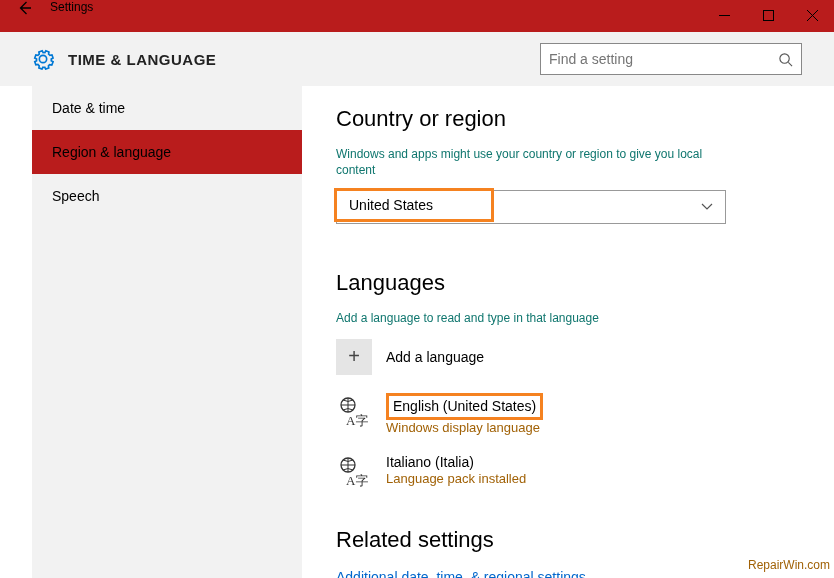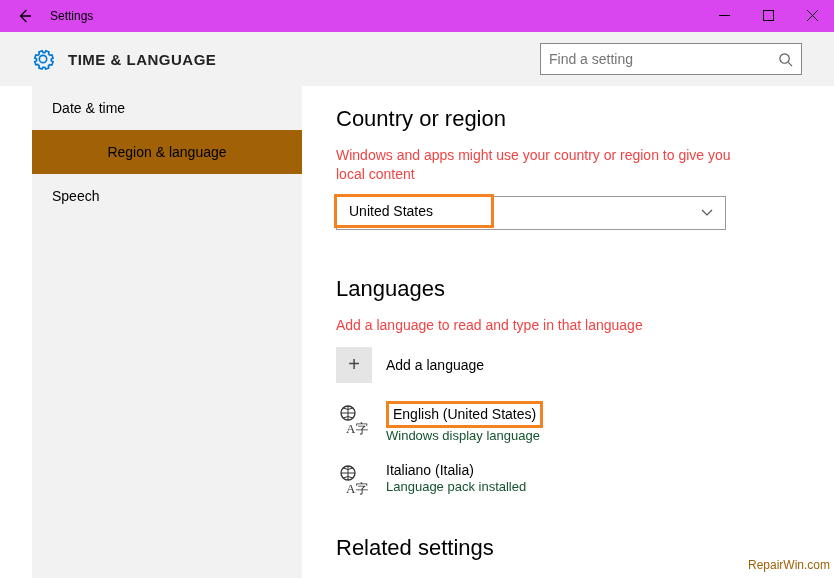--- a/index.html
+++ b/index.html
@@ -8,23 +8,23 @@
       font-size: 14px;
       color: #000;
       background: #fff;
       width: 834px;
       height: 578px;
       overflow: hidden;
       position: relative;
     }
     .titlebar {
       height: 32px;
-      background: #d946ef;
-      display: flex;
-      align-items: center;
+      background: #b91c1c;
+      display: flex;
+      align-items: flex-start;
       padding-left: 10px;
       position: relative;
     }
     .titlebar .back {
       width: 28px;
       display: flex;
       align-items: center;
       justify-content: center;
       cursor: pointer;
     }
@@ -88,38 +88,37 @@
     .sidebar {
       width: 270px;
       background: #f2f2f2;
     }
     .sidebar-item {
       padding: 14px 20px;
       font-size: 14px;
       cursor: pointer;
     }
     .sidebar-item.active {
-      background: #a16207;
+      background: #b91c1c;
       color: #000;
-      text-align: center;
     }
     .content {
       flex: 1;
       padding: 10px 30px 10px 34px;
       overflow-y: auto;
     }
     .section-title {
       font-size: 22px;
       font-weight: 400;
       margin-top: 10px;
       margin-bottom: 14px;
     }
     .desc {
-      font-size: 14px;
-      color: #ef4444;
+      font-size: 12px;
+      color: #0f766e;
       max-width: 400px;
       line-height: 1.35;
       margin-bottom: 12px;
     }
     .dropdown {
       width: 390px;
       height: 34px;
       border: 1px solid #999;
       display: flex;
       align-items: center;
@@ -168,21 +167,21 @@
       cursor: pointer;
     }
     .lang-icon {
       width: 36px;
       height: 36px;
       display: flex;
       align-items: center;
       justify-content: center;
     }
     .lang-name { font-size: 14px; line-height: 1.3; }
-    .lang-sub { font-size: 13px; color: #14532d; line-height: 1.3; }
+    .lang-sub { font-size: 13px; color: #a16207; line-height: 1.3; }
     .highlight-box {
       border: 3px solid #f58220;
       padding: 1px 4px 2px 4px;
       display: inline-block;
     }
     .related-link {
       color: #0066cc;
       font-size: 14px;
       cursor: pointer;
       margin-top: 2px;

